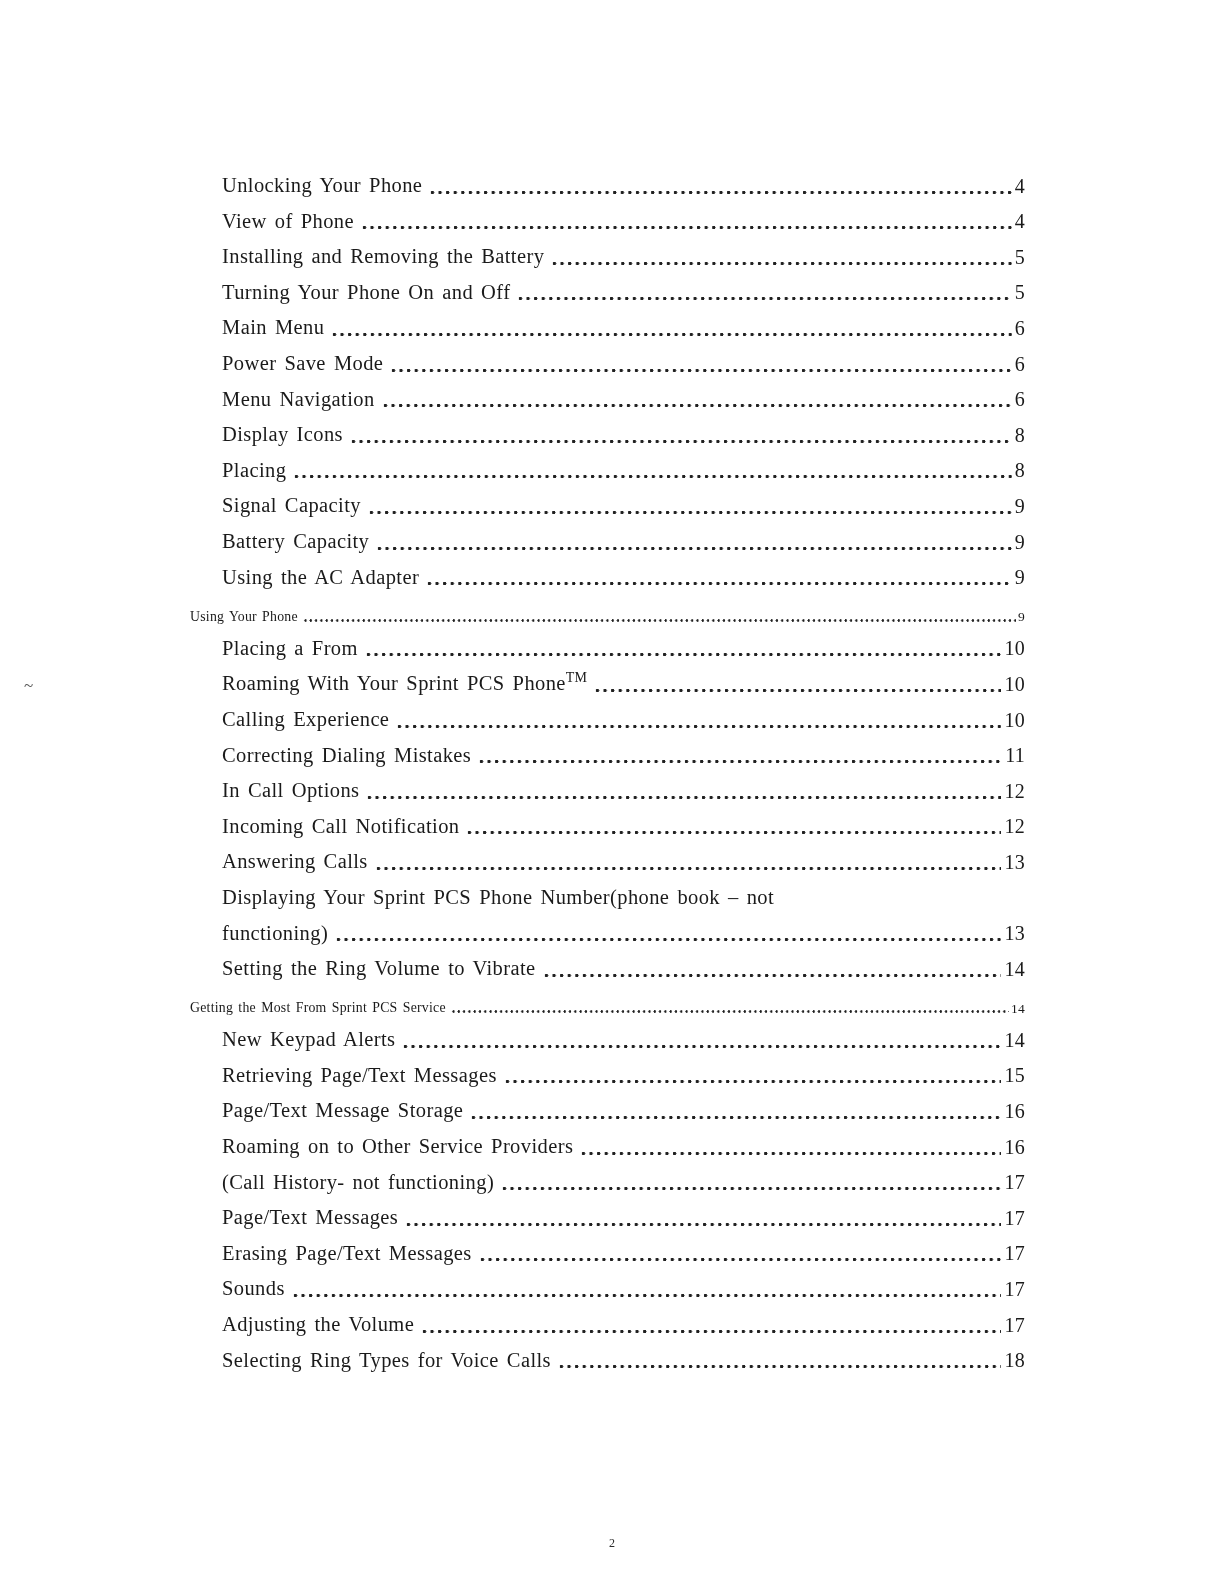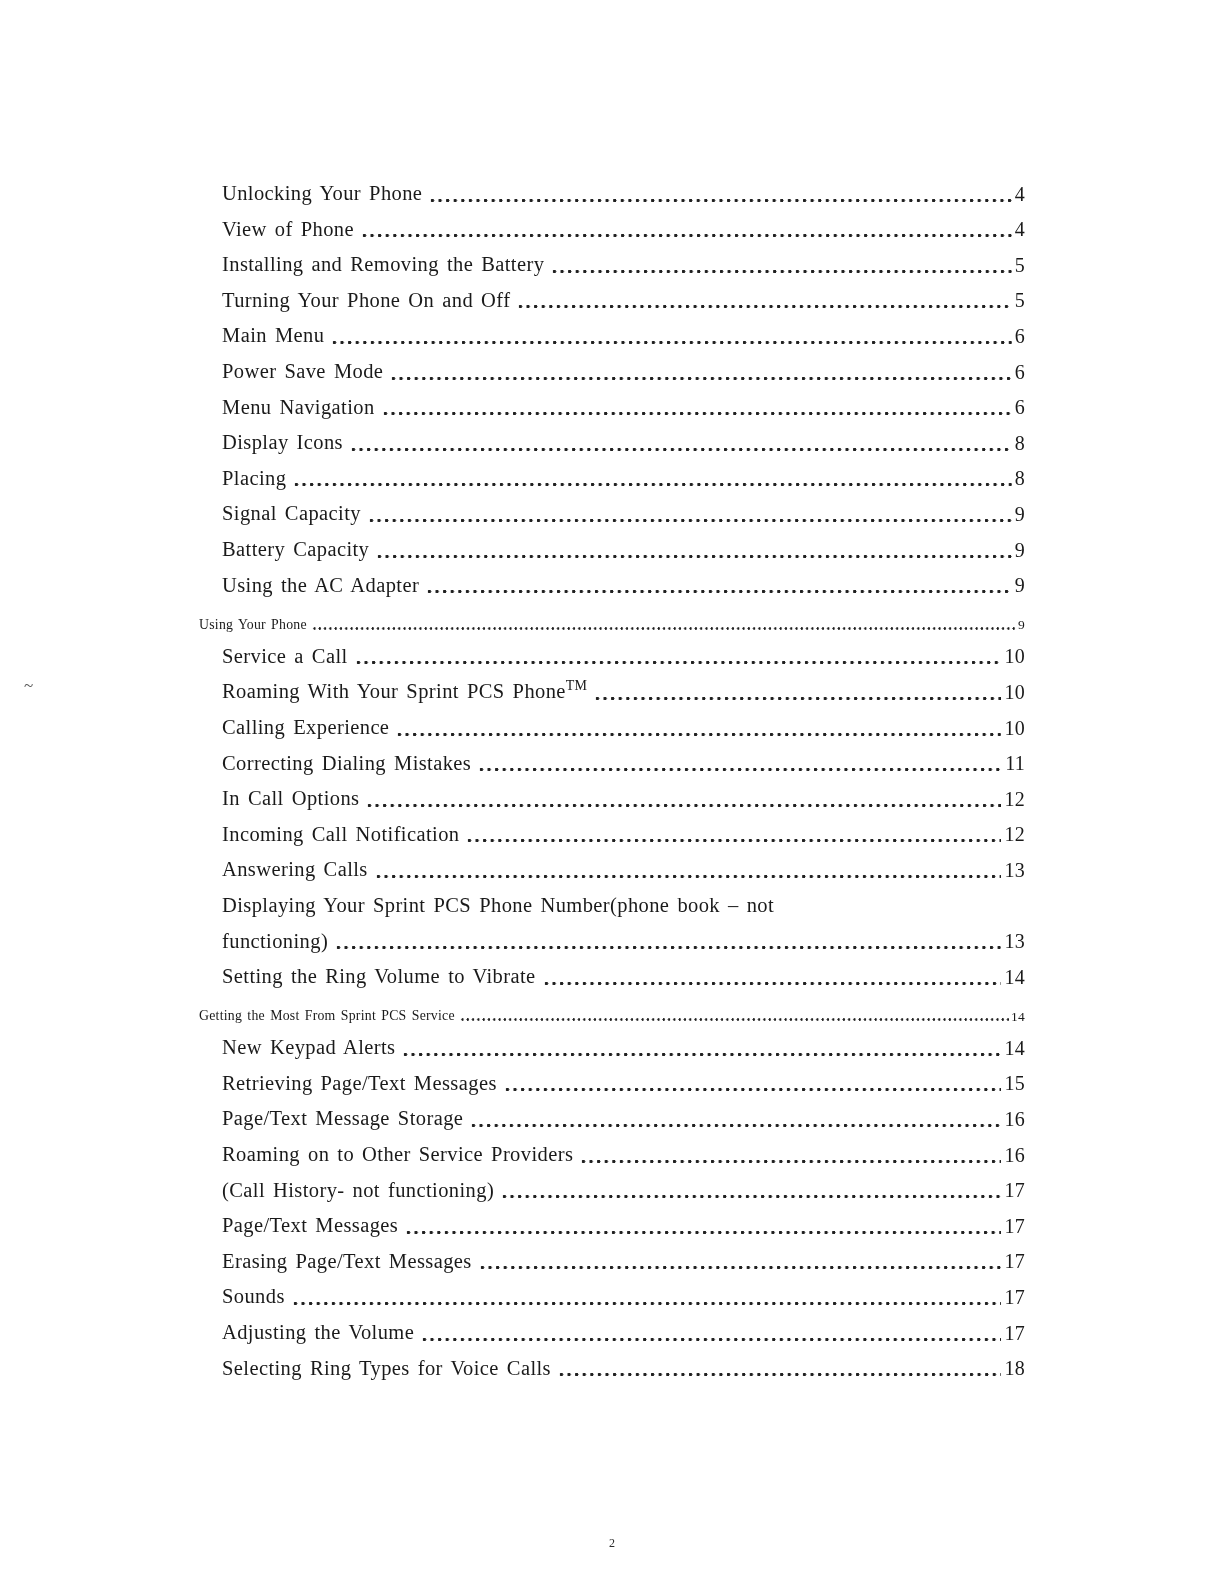--- a/index.html
+++ b/index.html
@@ -13,21 +13,21 @@
     overflow: hidden;
   }
   .sheet {
     position: absolute;
     inset: 0;
     background: #ffffff;
   }
   .toc {
     position: absolute;
     left: 185px;
-    top: 170px;
+    top: 162px;
     width: 840px;
   }
   .row {
     display: flex;
     align-items: flex-end;
     height: 35.6px;
     white-space: nowrap;
   }
   .label {
     line-height: 1.15;
@@ -56,21 +56,21 @@
     flex: 1;
     min-width: 12px;
     height: 22px;
     margin: 0 3px 0 7px;
     background-image: radial-gradient(circle at 3.5px 16.5px, #1f1f1f 1.45px, rgba(0,0,0,0) 2px);
     background-size: 7.6px 22px;
     background-repeat: repeat-x;
   }
   
   .row.section .label {
-    margin-left: 14px;
+    margin-left: 5px;
     font-size: 13.8px;
     letter-spacing: 0.25px;
     word-spacing: 1.5px;
   }
   .row.section .pagenum {
     font-size: 13.5px;
   }
   .row.section .leader {
     margin: 0 2px 0 5px;
     background-image: radial-gradient(circle at 2.5px 17.5px, #1f1f1f 1px, rgba(0,0,0,0) 1.5px);
@@ -158,21 +158,21 @@
         <span class="label">Using the AC Adapter</span>
         <span class="leader"></span>
         <span class="pagenum">9</span>
       </div>
       <div class="row section">
         <span class="label">Using Your Phone</span>
         <span class="leader"></span>
         <span class="pagenum">9</span>
       </div>
       <div class="row item">
-        <span class="label">Service a Call</span>
+        <span class="label">Placing a From</span>
         <span class="leader"></span>
         <span class="pagenum">10</span>
       </div>
       <div class="row item">
         <span class="label">Roaming With Your Sprint PCS Phone<sup>TM</sup></span>
         <span class="leader"></span>
         <span class="pagenum">10</span>
       </div>
       <div class="row item">
         <span class="label">Calling Experience</span>

